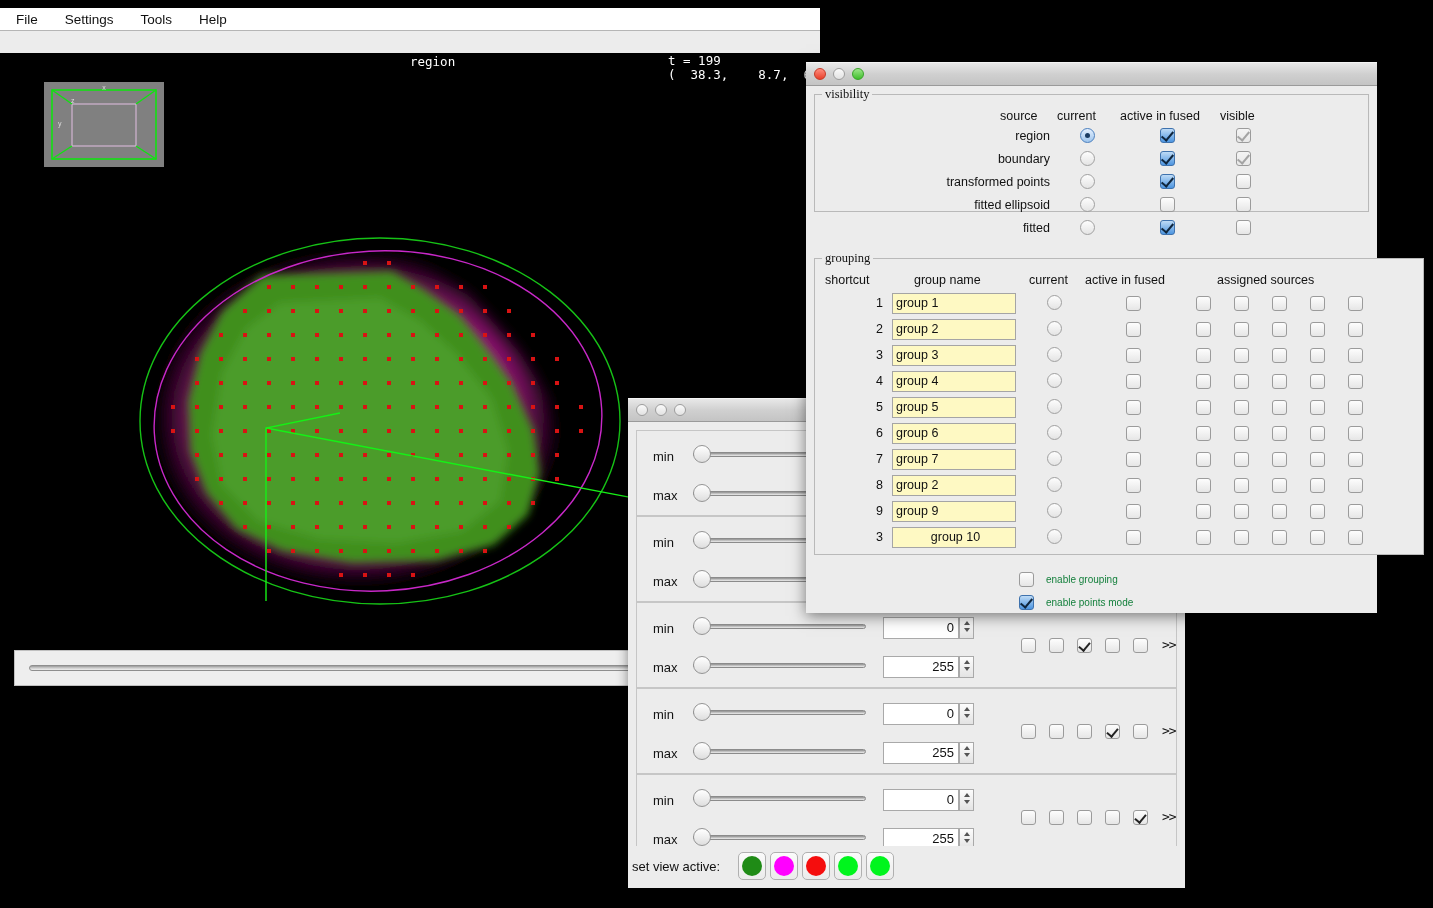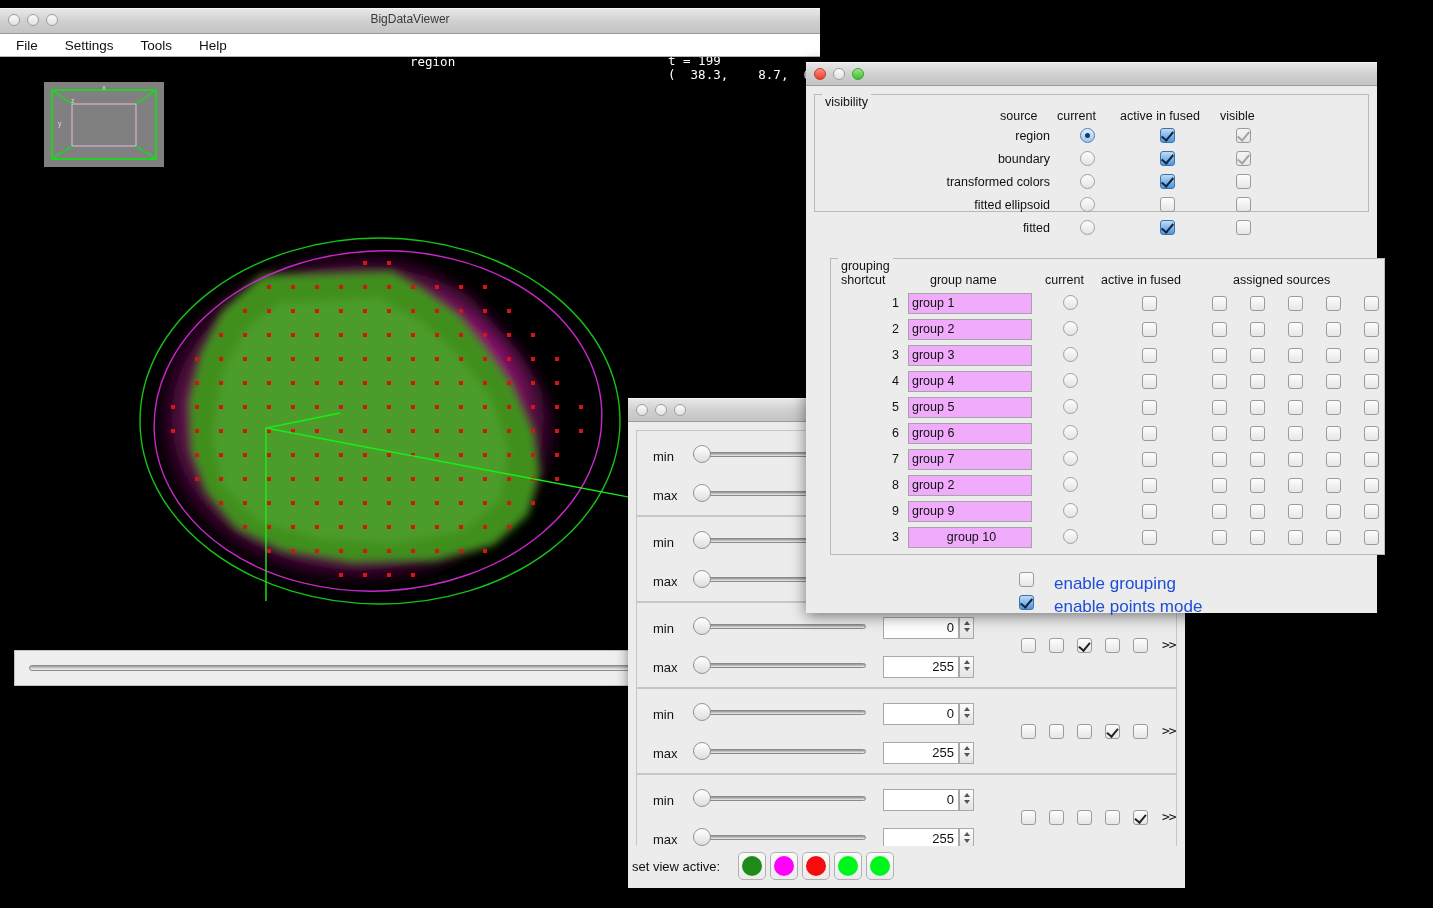--- a/index.html
+++ b/index.html
@@ -72,42 +72,42 @@
   #colorbar{position:absolute;left:0;bottom:0;width:100%;height:42px;background:#ececec;}
   #colorbar .lbl{position:absolute;left:4px;top:13px;font-size:13px;color:#111;}
   .sw{position:absolute;top:6px;width:28px;height:28px;border:1px solid #b0b0b0;border-radius:5px;
      background:linear-gradient(to bottom,#fbfbfb,#ebebeb);box-sizing:border-box;}
   .sw em{display:block;width:20px;height:20px;border-radius:50%;margin:3px auto;}
 
   
   #vg{left:806px;top:62px;width:571px;height:551px;
       box-shadow:0 3px 14px rgba(0,0,0,.5);}
   .panel{position:absolute;border:1px solid #b9b9b9;background:#ececec;box-sizing:border-box;}
-  .panel > .legend{position:absolute;left:7px;top:-8px;background:#ececec;padding:8px 3px;
-     font-size:12.5px;color:#111;}
+  .panel > .legend{position:absolute;left:7px;top:-8px;background:#ececec;padding:0 3px;
+     font-size:12.5px;color:#111;font-family:Liberation Serif, serif;}
   .hdr{position:absolute;font-size:12.5px;color:#111;}
   .rlbl{position:absolute;font-size:12.5px;color:#111;text-align:right;}
   .radio{position:absolute;width:15px;height:15px;border-radius:50%;
      border:1px solid #a0a0a0;box-sizing:border-box;
      background:linear-gradient(to bottom,#fdfdfd,#e4e4e4);}
   .radio.on{border-color:#4a7fbe;background:linear-gradient(to bottom,#e4f0ff,#9dc4ec);}
   .radio.on::after{content:"";position:absolute;left:4px;top:4px;width:5px;height:5px;
      border-radius:50%;background:#1a3c63;}
   .chk{position:absolute;width:15px;height:15px;border:1px solid #9b9b9b;border-radius:3px;
      box-sizing:border-box;background:linear-gradient(to bottom,#fdfdfd,#e6e6e6);}
   .chk.blue{border-color:#3f72ad;background:linear-gradient(to bottom,#bedbf6,#4d95e0);}
   .chk.blue::after{content:"";position:absolute;left:3px;top:0px;width:5px;height:10px;
      border:solid #10263d;border-width:0 2.4px 2.4px 0;transform:rotate(40deg);}
   .chk.grayck{background:linear-gradient(to bottom,#f4f4f4,#e8e8e8);}
   .chk.grayck::after{content:"";position:absolute;left:3px;top:0px;width:5px;height:10px;
      border:solid #a4a4a4;border-width:0 2.2px 2.2px 0;transform:rotate(40deg);}
   .gnum{position:absolute;width:26px;text-align:right;font-size:12.5px;color:#111;}
-  .gfield{position:absolute;width:124px;height:21px;background:#f0abfc;border:1px solid #a5a5a5;
+  .gfield{position:absolute;width:124px;height:21px;background:#fef9c3;border:1px solid #a5a5a5;
      box-sizing:border-box;font-size:12.5px;color:#111;padding-left:3px;line-height:19px;}
-  .botlbl{position:absolute;font-size:17px;color:#1d4ed8;margin-left:8px;}
+  .botlbl{position:absolute;font-size:10px;color:#15803d;}
 </style>
 </head>
 <body>
 
 <div id="canvas">
   <svg width="650" height="632" viewBox="0 0 650 632">
     <defs>
       <radialGradient id="glow" cx="50%" cy="50%" r="50%">
         <stop offset="0%" stop-color="#ffb7e5"></stop>
         <stop offset="55%" stop-color="#f36bd0"></stop>
@@ -351,28 +351,20 @@
     <text x="14" y="44" fill="#dcdcdc" font-size="7" font-family="Liberation Sans, sans-serif">y</text>
     <text x="27" y="21" fill="#dcdcdc" font-size="7" font-family="Liberation Sans, sans-serif">z</text>
   </svg>
 </div>
 
 <div id="tscroll">
   <div class="trk"></div>
 </div>
 
 <div class="win" id="bdv">
-  <div class="titlebar">
-    <div class="dots">
-      <div class="dot"></div>
-      <div class="dot"></div>
-      <div class="dot"></div>
-    </div>
-    <div class="ttl">BigDataViewer</div>
-  </div>
   <div class="menubar">
     <span>File</span>
     <span>Settings</span>
     <span>Tools</span>
     <span>Help</span>
   </div>
 </div>
 
 <div class="win" id="bc">
   <div class="titlebar">
@@ -568,41 +560,41 @@
           <div class="chk blue" style="left:345px;top:33px;"></div>
           <div class="chk grayck" style="left:421px;top:33px;"></div>
         </div>
         <div>
           <span class="rlbl" style="left:40px;top:57px;width:195px;">boundary</span>
           <div class="radio" style="left:265px;top:56px;"></div>
           <div class="chk blue" style="left:345px;top:56px;"></div>
           <div class="chk grayck" style="left:421px;top:56px;"></div>
         </div>
         <div>
-          <span class="rlbl" style="left:40px;top:80px;width:195px;">transformed colors</span>
+          <span class="rlbl" style="left:40px;top:80px;width:195px;">transformed points</span>
           <div class="radio" style="left:265px;top:79px;"></div>
           <div class="chk blue" style="left:345px;top:79px;"></div>
           <div class="chk" style="left:421px;top:79px;"></div>
         </div>
         <div>
           <span class="rlbl" style="left:40px;top:103px;width:195px;">fitted ellipsoid</span>
           <div class="radio" style="left:265px;top:102px;"></div>
           <div class="chk" style="left:345px;top:102px;"></div>
           <div class="chk" style="left:421px;top:102px;"></div>
         </div>
         <div>
           <span class="rlbl" style="left:40px;top:126px;width:195px;">fitted</span>
           <div class="radio" style="left:265px;top:125px;"></div>
           <div class="chk blue" style="left:345px;top:125px;"></div>
           <div class="chk" style="left:421px;top:125px;"></div>
         </div>
       </div>
   </div>
 
-  <div class="panel" id="grpPanel" style="left:24px;top:196px;width:555px;height:297px;">
+  <div class="panel" id="grpPanel" style="left:8px;top:196px;width:610px;height:297px;">
     <span class="legend">grouping</span>
     <span class="hdr" style="left:10px;top:14px;">shortcut</span>
     <span class="hdr" style="left:99px;top:14px;">group name</span>
     <span class="hdr" style="left:214px;top:14px;">current</span>
     <span class="hdr" style="left:270px;top:14px;">active in fused</span>
     <span class="hdr" style="left:402px;top:14px;">assigned sources</span>
     <div id="grpRows">
         <div>
           <span class="gnum" style="left:42px;top:37px;">1</span>
           <div class="gfield" style="left:77px;top:34px;">group 1</div>

